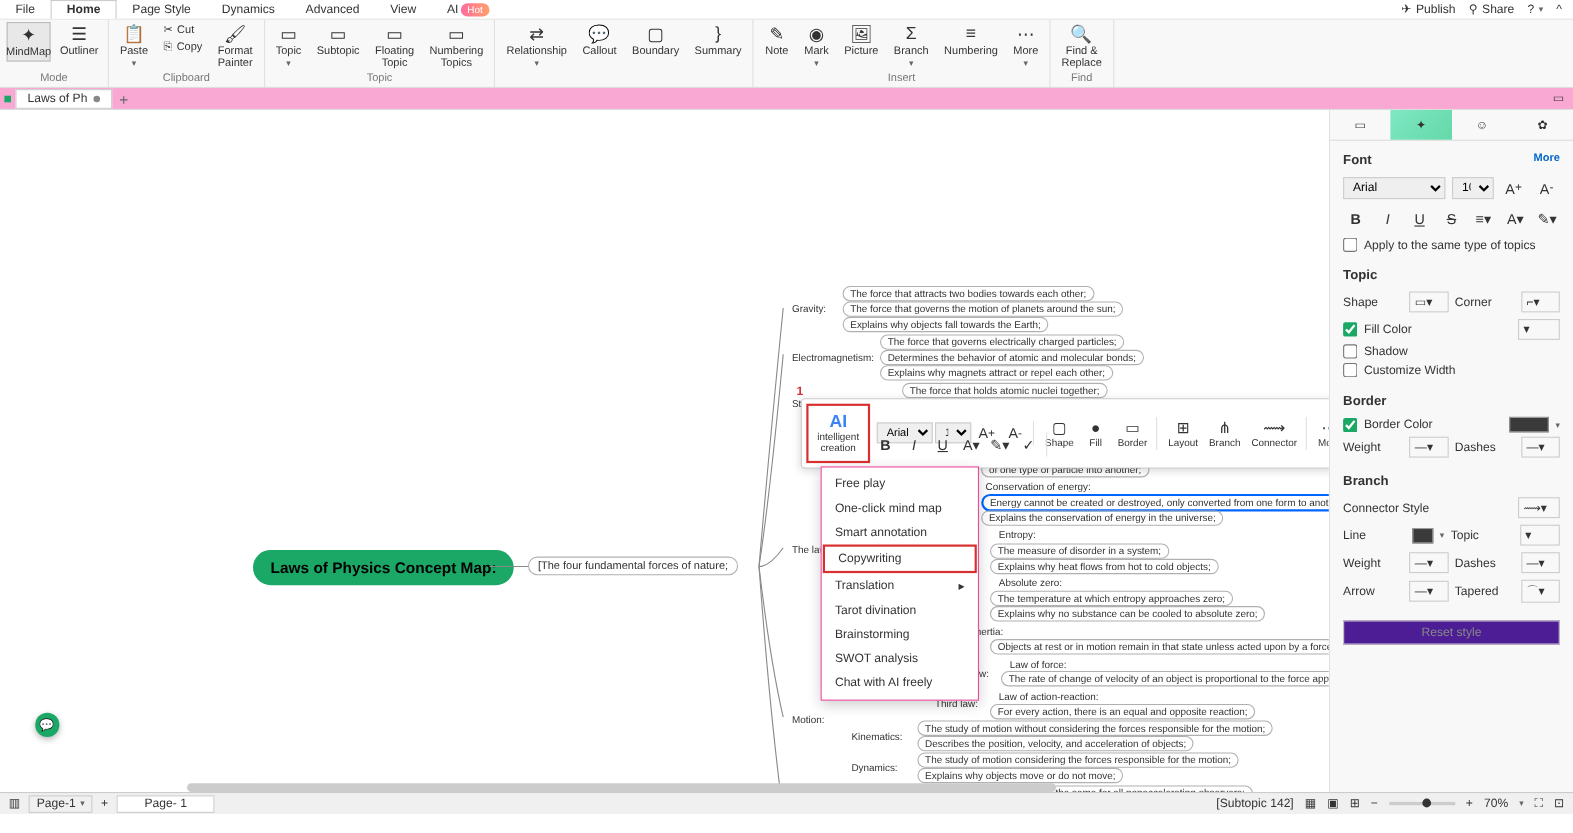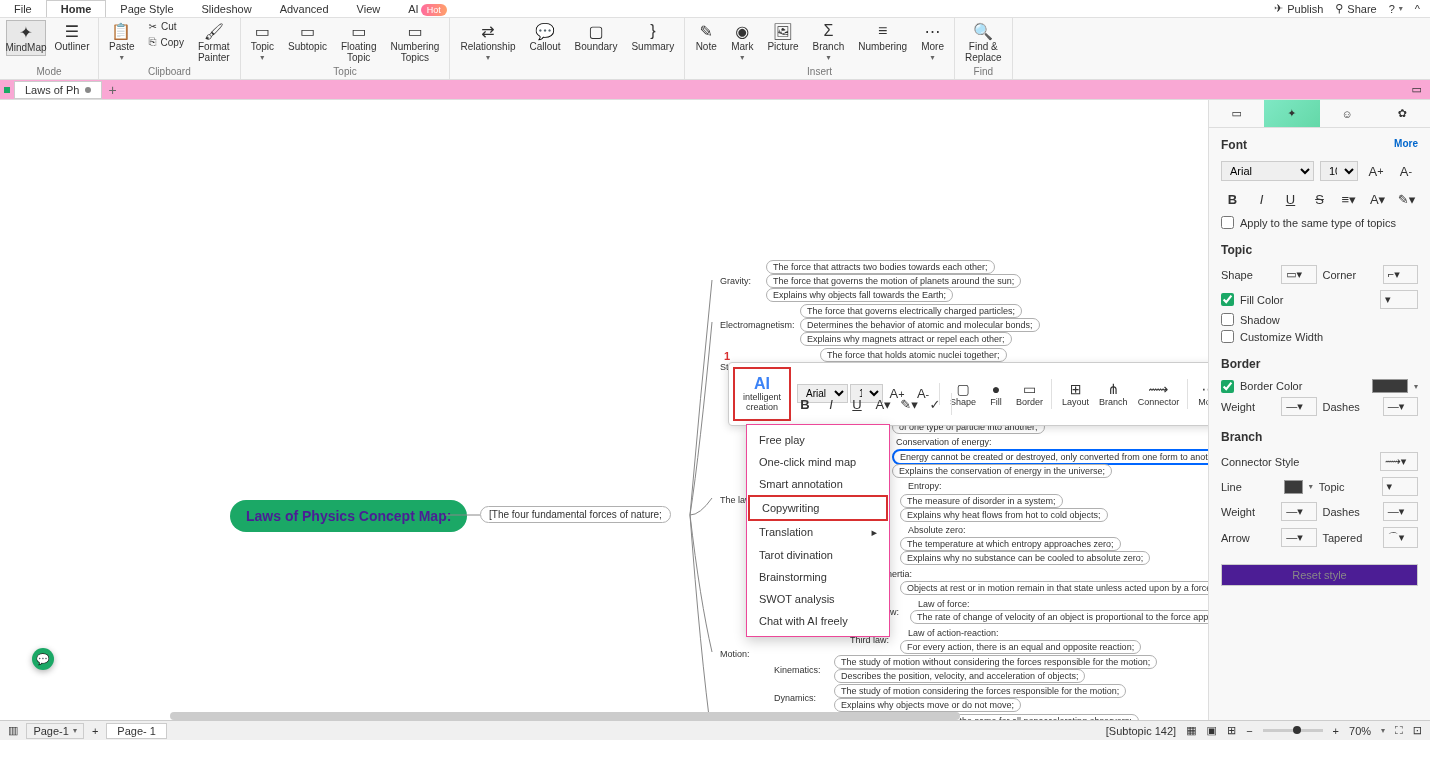--- a/index.html
+++ b/index.html
@@ -52,27 +52,27 @@
 .side-small-select { border: 1px solid #ccc; padding: 2px 4px; font-size: 11px; width: 38px; }
 .format-btn { width: 24px; height: 22px; display: flex; align-items: center; justify-content: center; border: 1px solid transparent; cursor: pointer; font-size: 13px; }
 .checkbox-row { display: flex; align-items: center; gap: 6px; font-size: 11px; margin: 4px 0; }
 .color-swatch { width: 36px; height: 14px; border: 1px solid #999; }
 .reset-btn { width: 100%; padding: 4px; border: 1px solid #ccc; background: #4c1d95; cursor: pointer; font-size: 11px; color: #888; margin-top: 10px; }
 
 
 .status-bar { height: 20px; display: flex; align-items: center; background: #f0f0f0; border-top: 1px solid #ccc; padding: 0 8px; font-size: 11px; gap: 8px; }
 .status-right { margin-left: auto; display: flex; align-items: center; gap: 10px; }
 .page-selector { display: flex; align-items: center; gap: 4px; border: 1px solid #ccc; padding: 1px 6px; }
-.page-tab { padding: 1px 10px; border: 1px solid #ccc; background: #fff; }
+.page-tab { padding: 1px 24px; border: 1px solid #ccc; background: #fff; }
 .zoom-slider { width: 60px; height: 3px; background: #ccc; position: relative; }
 .zoom-thumb { width: 8px; height: 8px; background: #333; border-radius: 50%; position: absolute; top: -3px; left: 30px; }
 
 
 .node { position: absolute; font-size: 10px; padding: 2px 8px; border-radius: 10px; white-space: nowrap; }
-.center-node { background: #1ba866; color: #4c1d95; font-size: 14px; font-weight: bold; padding: 8px 16px; border-radius: 18px; }
+.center-node { background: #1ba866; color: #000000; font-size: 14px; font-weight: bold; padding: 8px 16px; border-radius: 18px; }
 .sub-node { border: 1px solid #b0b0b0; }
 .leaf-node { border: 1px solid #b0b0b0; font-size: 9px; padding: 1px 6px; }
 .selected-node { border: 2px solid #0066ff; }
 
 
 .float-toolbar { position: absolute; background: #fff; border: 1px solid #ccc; box-shadow: 0 2px 8px rgba(0,0,0,0.15); display: flex; align-items: center; padding: 4px; gap: 2px; border-radius: 4px; }
 .float-group { display: flex; align-items: center; gap: 2px; padding: 0 4px; border-right: 1px solid #e0e0e0; }
 .float-group:last-child { border-right: none; }
 .float-btn { display: flex; flex-direction: column; align-items: center; padding: 2px 4px; cursor: pointer; font-size: 9px; min-width: 28px; }
 .float-icon { font-size: 14px; }
@@ -94,21 +94,21 @@
 .red-num { position: absolute; color: #d83030; font-weight: bold; font-size: 11px; }
 .scrollbar-h { position: absolute; bottom: 0; left: 170px; width: 790px; height: 8px; background: #ccc; border-radius: 4px; }
 </style>
 </head>
 <body>
 
 <div class="menu-bar">
   <div class="menu-item file">File</div>
   <div class="menu-item active">Home</div>
   <div class="menu-item">Page Style</div>
-  <div class="menu-item">Slideshow</div>
+  <div class="menu-item">Dynamics</div>
   <div class="menu-item">Advanced</div>
   <div class="menu-item">View</div>
   <div class="menu-item"><span>AI</span><span class="ai-badge">Hot</span></div>
   <div class="top-right">
     <div class="top-right-item">
         <span>✈</span>
         <span>Publish</span>
       </div>
     <div class="top-right-item">
         <span>⚲</span>

